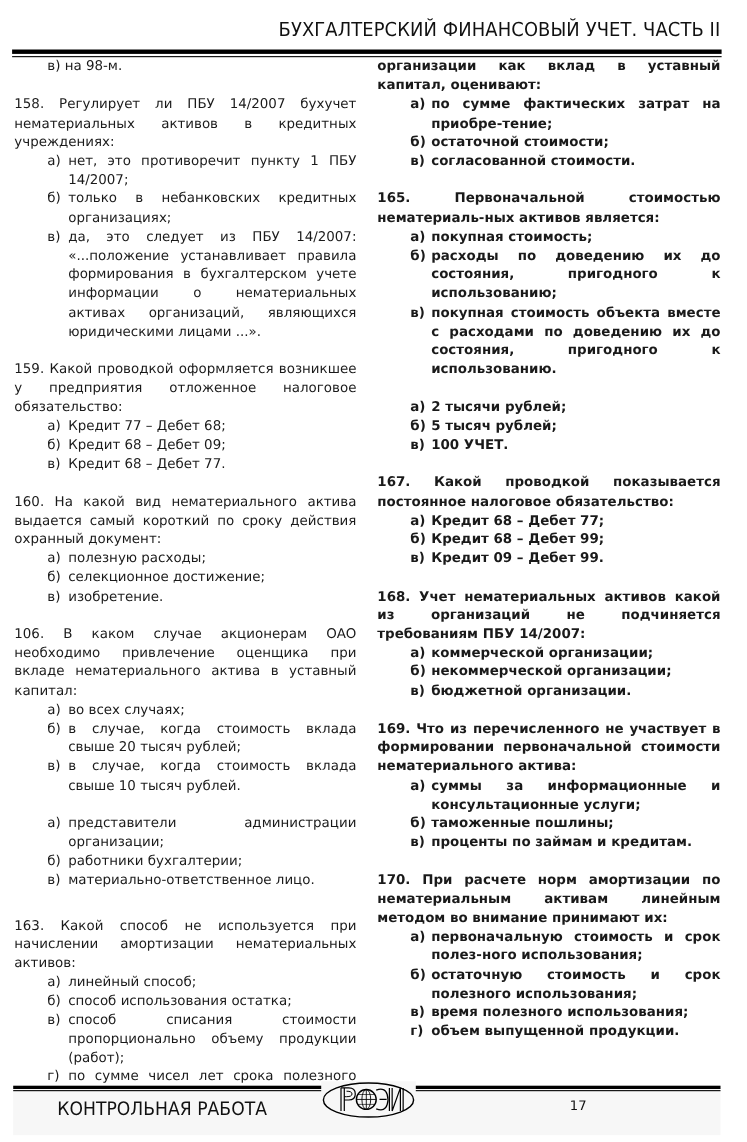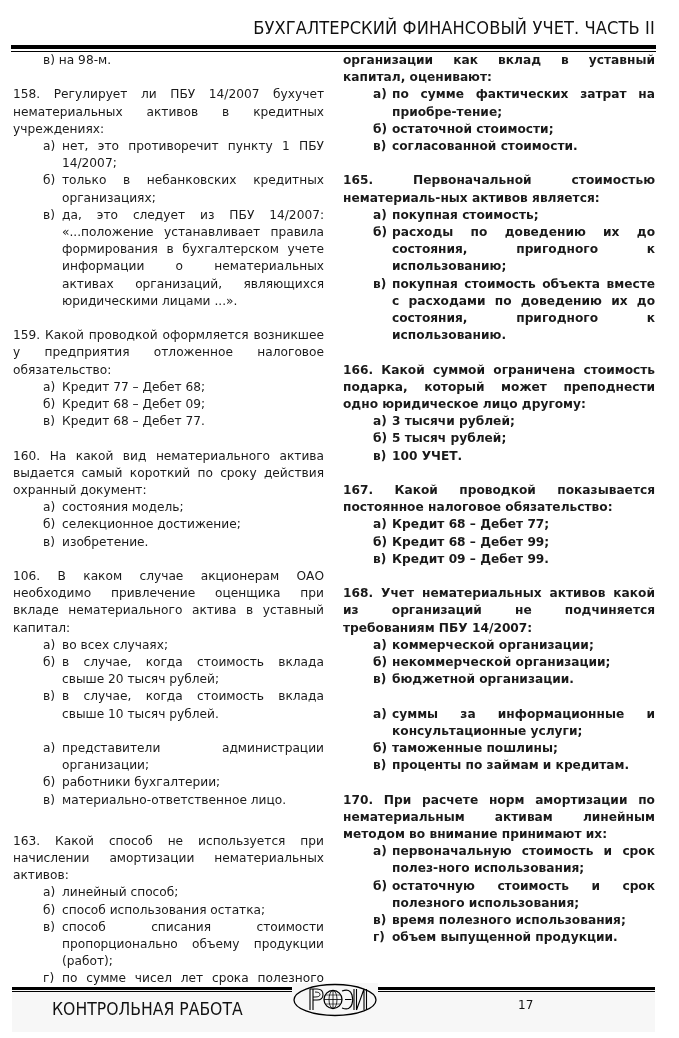--- a/index.html
+++ b/index.html
@@ -88,21 +88,21 @@
           <span class="opt-text">Кредит 68 – Дебет 77.</span>
         </div>
     </div>
   </div>
 
   <div class="q">
     <div class="stem"><span>160.</span> <span>На какой вид нематериального актива выдается самый короткий по сроку действия охранный документ:</span></div>
     <div class="opt-wrap">
       <div class="opt-row">
           <span class="opt-mark">а)</span>
-          <span class="opt-text">состояния модель;</span>
+          <span class="opt-text">полезную расходы;</span>
         </div>
       <div class="opt-row">
           <span class="opt-mark">б)</span>
           <span class="opt-text">селекционное достижение;</span>
         </div>
       <div class="opt-row">
           <span class="opt-mark">в)</span>
           <span class="opt-text">изобретение.</span>
         </div>
     </div>
@@ -198,25 +198,24 @@
           <span class="opt-text">расходы по доведению их до состояния, пригодного к использованию;</span>
         </div>
       <div class="opt-row">
           <span class="opt-mark">в)</span>
           <span class="opt-text">покупная стоимость объекта вместе с расходами по доведению их до состояния, пригодного к использованию.</span>
         </div>
     </div>
   </div>
 
   <div class="q">
-    <div class="stem"><span>166.</span> <span>Какой суммой ограничена стоимость подарка, который может преподнести одно юридическое лицо другому:</span></div>
-    <div class="opt-wrap">
-      <div class="opt-row">
-          <span class="opt-mark">а)</span>
-          <span class="opt-text">3 тысячи рублей;</span>
+    <div class="opt-wrap">
+      <div class="opt-row">
+          <span class="opt-mark">а)</span>
+          <span class="opt-text">2 тысячи рублей;</span>
         </div>
       <div class="opt-row">
           <span class="opt-mark">б)</span>
           <span class="opt-text">5 тысяч рублей;</span>
         </div>
       <div class="opt-row">
           <span class="opt-mark">в)</span>
           <span class="opt-text">100 УЧЕТ.</span>
         </div>
     </div>
@@ -252,20 +251,21 @@
           <span class="opt-text">некоммерческой организации;</span>
         </div>
       <div class="opt-row">
           <span class="opt-mark">в)</span>
           <span class="opt-text">бюджетной организации.</span>
         </div>
     </div>
   </div>
 
   <div class="q">
+    <div class="stem"><span>169.</span> <span>Что из перечисленного не участвует в формировании первоначальной стоимости нематериального актива:</span></div>
     <div class="opt-wrap">
       <div class="opt-row">
           <span class="opt-mark">а)</span>
           <span class="opt-text">суммы за информационные и консультационные услуги;</span>
         </div>
       <div class="opt-row">
           <span class="opt-mark">б)</span>
           <span class="opt-text">таможенные пошлины;</span>
         </div>
       <div class="opt-row">

